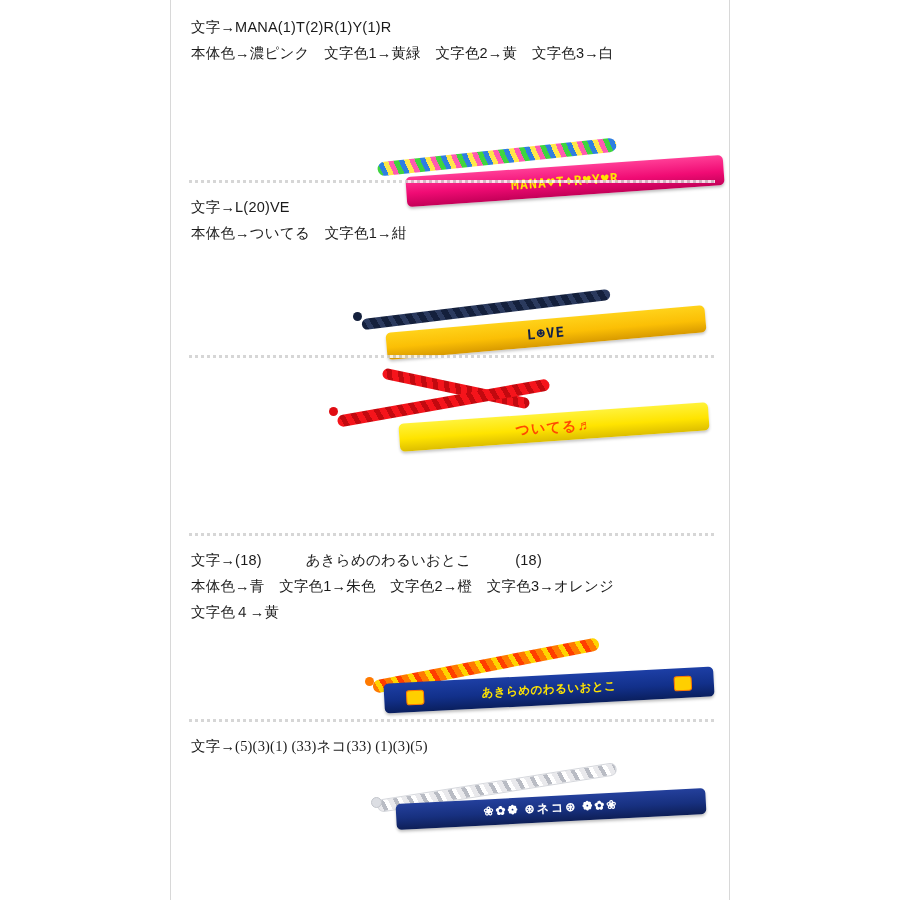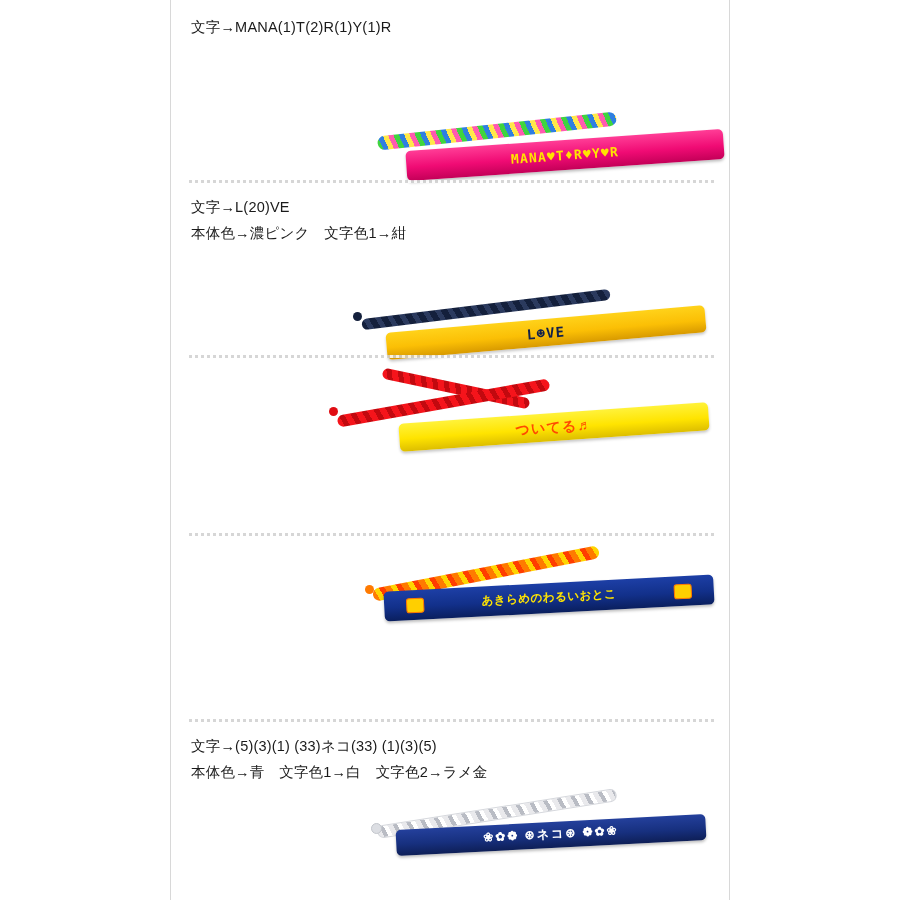--- a/index.html
+++ b/index.html
@@ -224,34 +224,35 @@
 <div id="page">
 
   <div class="side-rule left"></div>
   <div class="side-rule right"></div>
 
   <div class="content">
 
     <div class="entry" style="height:180px;">
       <div class="lines">
         <div class="txt-line">文字→MANA(1)T(2)R(1)Y(1)R</div>
+        <div class="txt-line">本体色→濃ピンク　文字色1→黄緑　文字色2→黄　文字色3→白</div>
       </div>
       <div class="photo-wrap" style="height:70px;">
         <div class="cord e1-cord"></div>
         <div class="band e1-band">
           <div class="band-text">MANA♥T♦R♥Y♥R</div>
         </div>
       </div>
     </div>
 
     <div class="entry" style="height:175px;">
       <div class="divider"></div>
       <div class="lines">
         <div class="txt-line">文字→L(20)VE</div>
-        <div class="txt-line">本体色→濃ピンク　文字色1→紺</div>
+        <div class="txt-line">本体色→ついてる　文字色1→紺</div>
       </div>
       <div class="photo-wrap" style="height:105px;">
         <div class="cord e2-cord"></div>
         <div class="cord-tip e2-tip"></div>
         <div class="band e2-band">
           <div class="band-text">L☻VE</div>
         </div>
       </div>
     </div>
 
@@ -262,36 +263,40 @@
         <div class="cord e3-cord"></div>
         <div class="cord-tip e3-tip"></div>
         <div class="band e3-band">
           <div class="band-text">ついてる♬</div>
         </div>
       </div>
     </div>
 
     <div class="entry" style="height:186px;">
       <div class="divider"></div>
+      <div class="lines">
+        <div class="txt-line">文字→(18)　　　あきらめのわるいおとこ　　　(18)</div>
+        <div class="txt-line">本体色→青　文字色1→朱色　文字色2→橙　文字色3→オレンジ</div>
+        <div class="txt-line">文字色４→黄</div>
+      </div>
       <div class="photo-wrap" style="height:88px;">
         <div class="cord e4-cord"></div>
         <div class="cord-tip e4-tip"></div>
         <div class="band e4-band">
           <div class="e4-emblem" style="left:22px;"></div>
           <div class="e4-emblem" style="right:22px;"></div>
           <div class="band-text">あきらめのわるいおとこ</div>
         </div>
       </div>
     </div>
 
-    <div class="entry" style="height:170px;">
+    <div class="entry" style="height:170px;font-family:Liberation Serif, serif;">
       <div class="divider"></div>
       <div class="lines">
         <div class="txt-line">文字→(5)(3)(1) (33)ネコ(33) (1)(3)(5)</div>
-        <div class="txt-line">本体色→青　文字色1→白　文字色2→ラメ金</div>
       </div>
       <div class="photo-wrap" style="height:92px;">
         <div class="cord e5-cord"></div>
         <div class="cord-tip e5-tip"></div>
         <div class="band e5-band">
           <div class="band-text">❀✿❁ ⊛ネコ⊛ ❁✿❀</div>
         </div>
       </div>
     </div>
 

